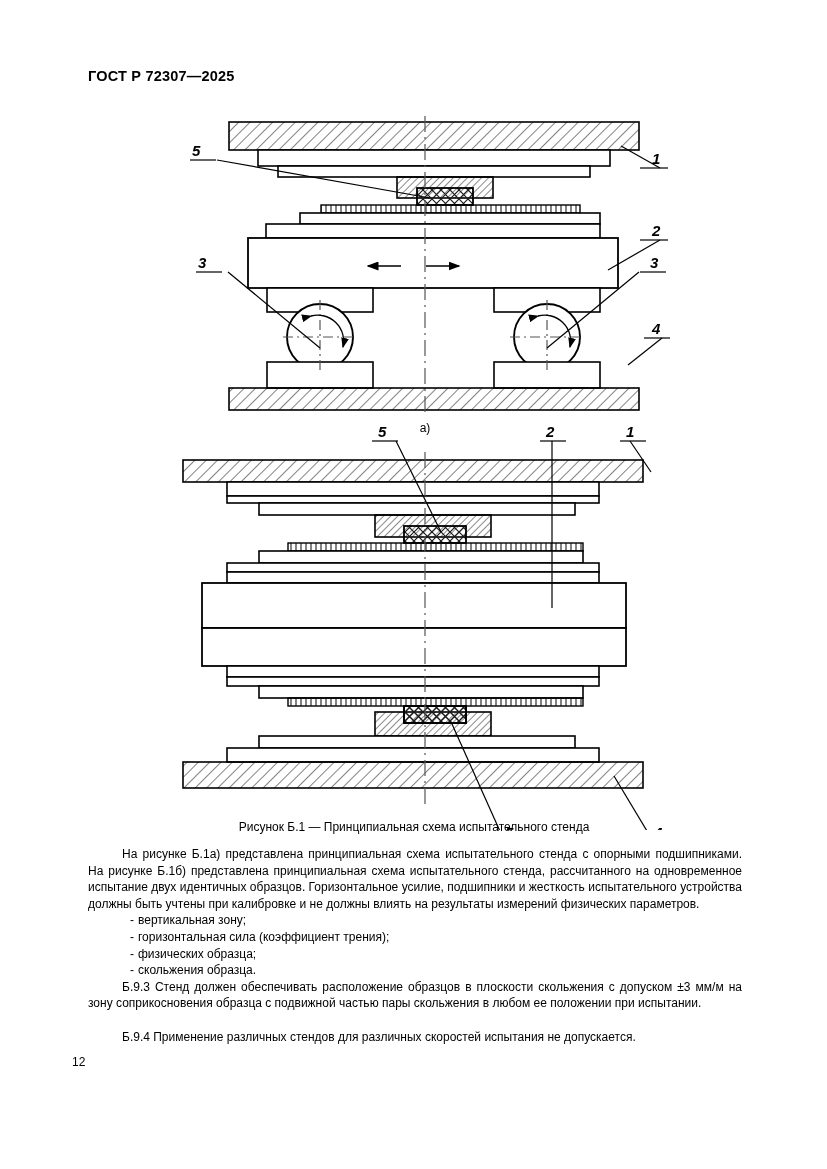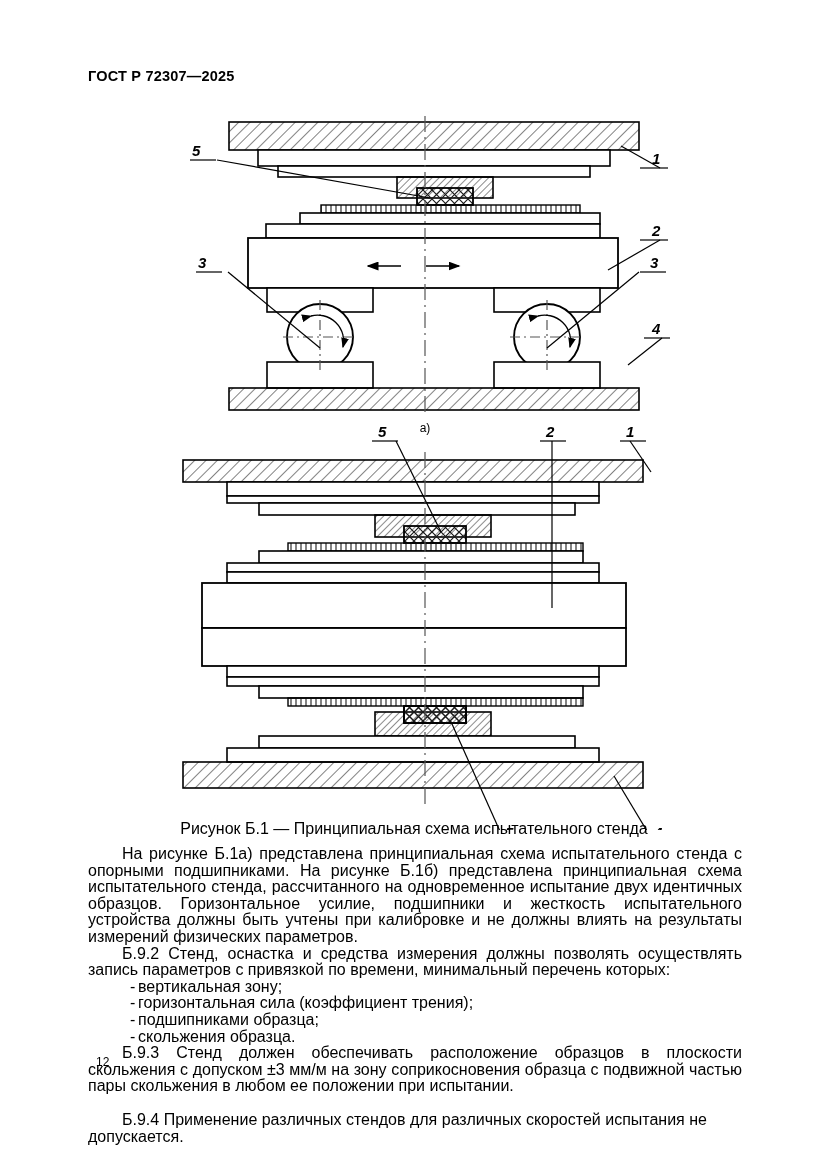--- a/index.html
+++ b/index.html
@@ -47,28 +47,28 @@
   }
   .caption-block .legend-line {
     white-space: nowrap;
   }
   .fig-title {
     position: absolute;
     left: 88px;
     top: 820px;
     width: 652px;
     text-align: center;
-    font-size: 16px;
+    font-size: 12px;
   }
   .body-text {
     position: absolute;
     left: 88px;
     top: 846px;
     width: 654px;
-    font-size: 16px;
+    font-size: 12px;
     line-height: 16.6px;
     text-align: justify;
   }
   .para {
     margin: 0 0 0 0;
     text-indent: 34px;
     text-align: justify;
   }
   .para.nojust { text-align: left; margin-top: 17px; }
   ul.dash-list {
@@ -80,21 +80,21 @@
     text-indent: 0;
     padding-left: 50px;
     position: relative;
   }
   ul.dash-list li .dash {
     position: absolute;
     left: 42px;
   }
   .page-number {
     position: absolute;
-    left: 96px;
+    left: 72px;
     top: 1055px;
     font-size: 12px;
   }
   svg { display: block; }
 </style>
 </head>
 <body>
 
 <div class="page">
 
@@ -259,25 +259,24 @@
       </g>
       <text x="425" y="768" text-anchor="middle" font-family="Liberation Sans, sans-serif" font-size="12" fill="#000">б)</text>
     </svg>
   </div>
 
 
   <div class="fig-title">Рисунок Б.1 — Принципиальная схема испытательного стенда</div>
 
   <div class="body-text">
     <p class="para">На рисунке Б.1а) представлена принципиальная схема испытательного стенда с опорными подшипниками. На рисунке Б.1б) представлена принципиальная схема испытательного стенда, рассчитанного на одновременное испытание двух идентичных образцов. Горизонтальное усилие, подшипники и жесткость испытательного устройства должны быть учтены при калибровке и не должны влиять на результаты измерений физических параметров.</p>
-    <p class="para">Б.9.2 Стенд, оснастка и средства измерения должны позволять осуществлять запись параметров с привязкой по времени, минимальный перечень которых:</p>
     <ul class="dash-list">
       <li><span class="dash">-</span><span>вертикальная зону;</span></li>
       <li><span class="dash">-</span><span>горизонтальная сила (коэффициент трения);</span></li>
-      <li><span class="dash">-</span><span>подшипниками образца;</span></li>
+      <li><span class="dash">-</span><span>физических образца;</span></li>
       <li><span class="dash">-</span><span>скольжения образца.</span></li>
     </ul>
     <p class="para">Б.9.3 Стенд должен обеспечивать расположение образцов в плоскости скольжения с допуском ±3 мм/м на зону соприкосновения образца с подвижной частью пары скольжения в любом ее положении при испытании.</p>
     <p class="para nojust">Б.9.4 Применение различных стендов для различных скоростей испытания не допускается.</p>
   </div>
 
   <div class="page-number">12</div>
 </div>
 
 </body></html>

